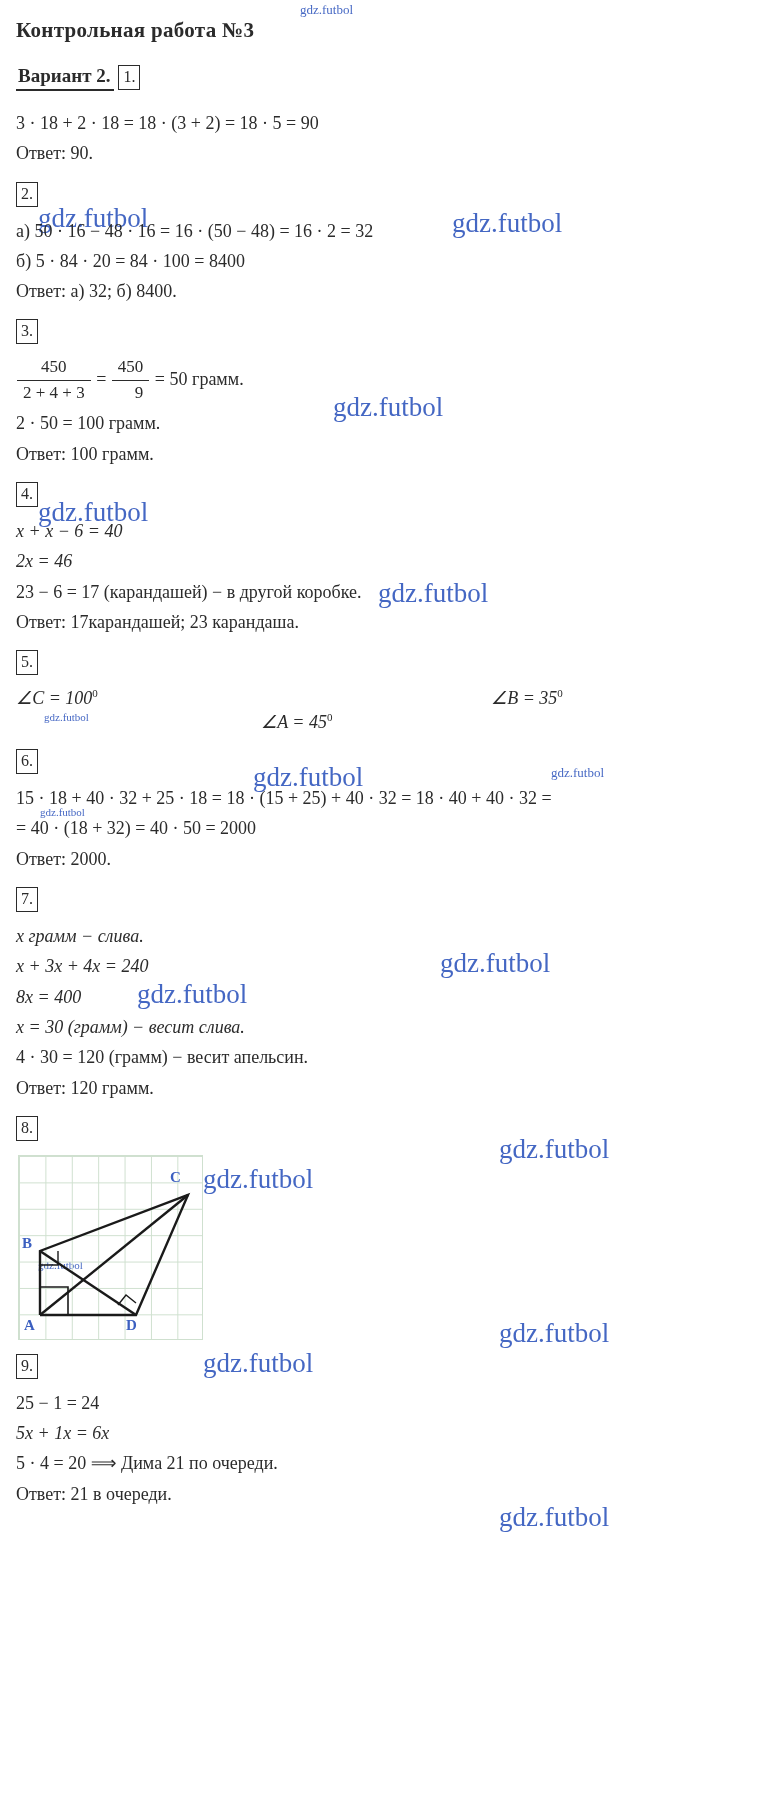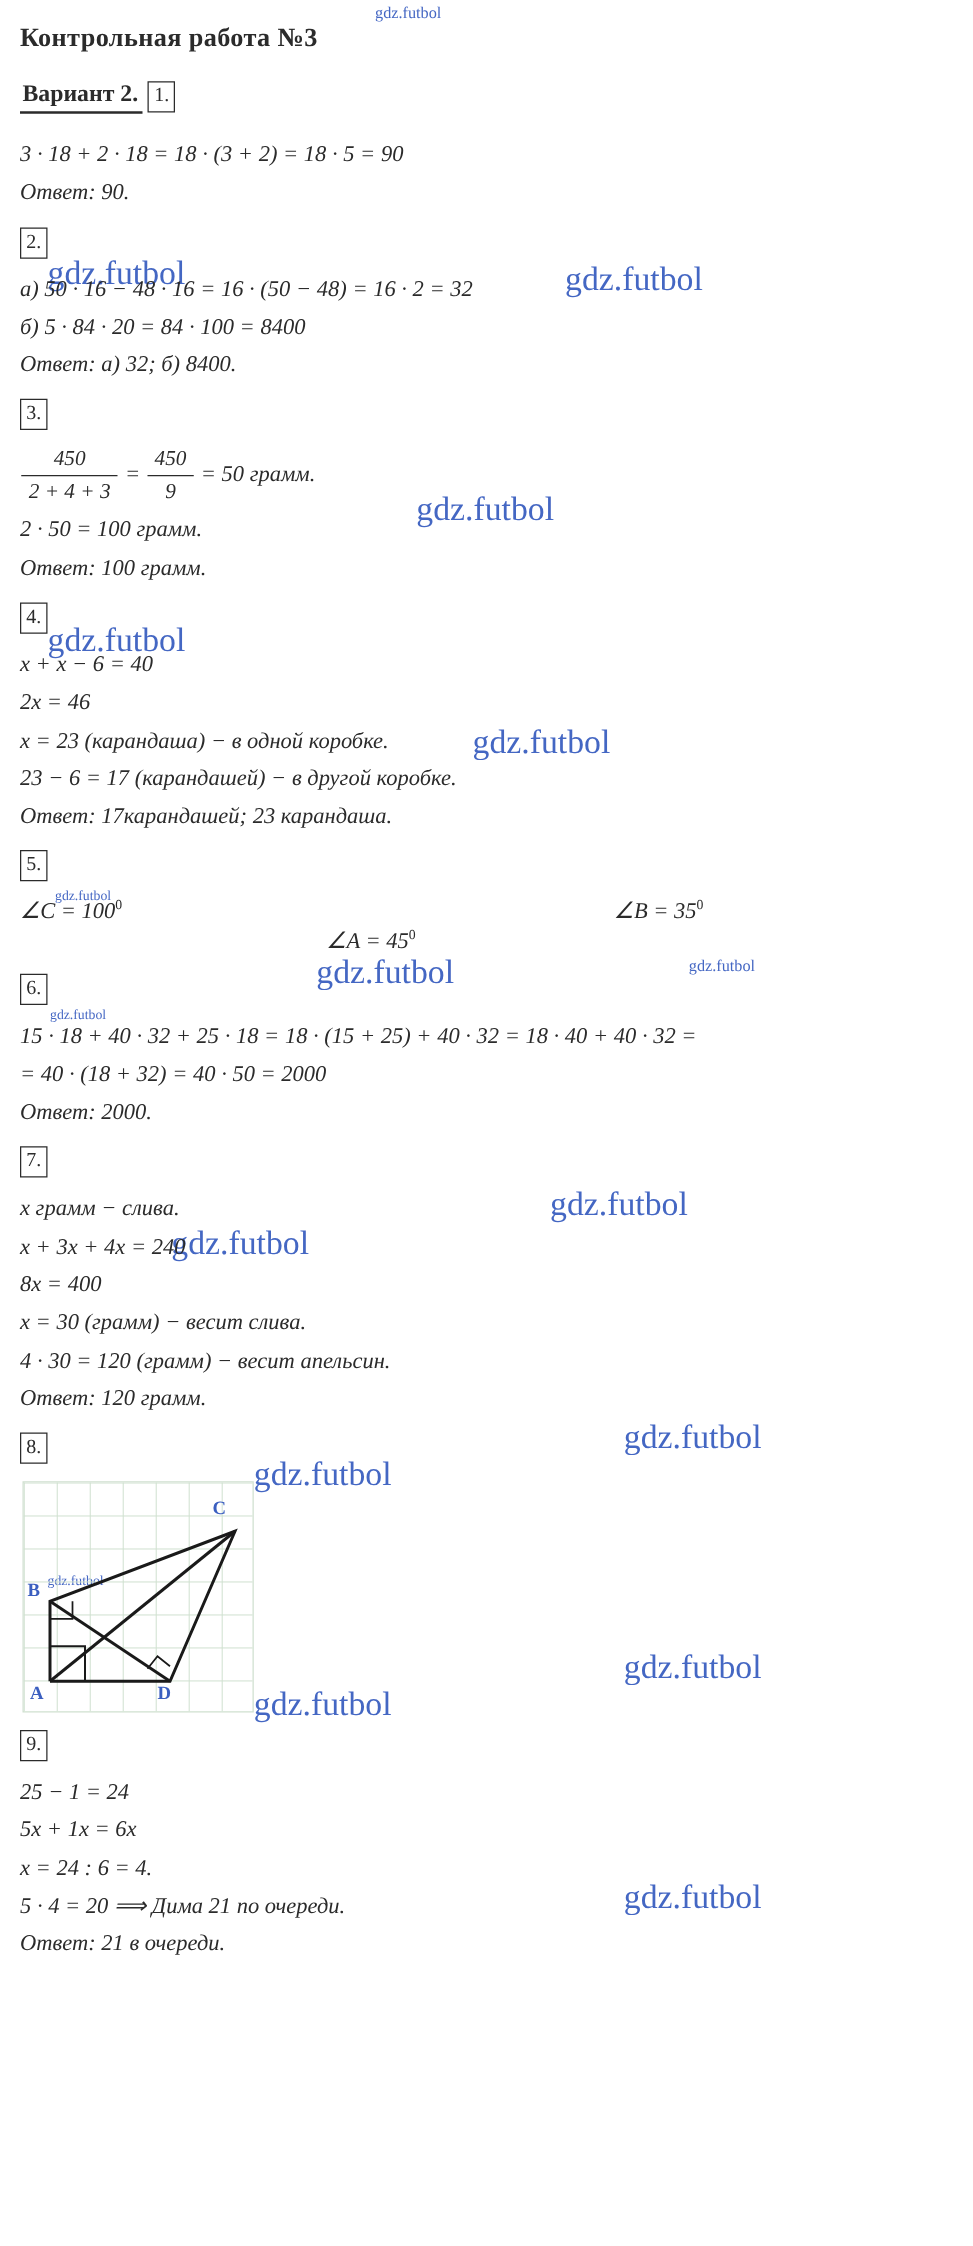--- a/index.html
+++ b/index.html
@@ -53,32 +53,31 @@
     padding:3px 4px 4px 4px;
     margin:10px 0 6px 0;
     min-width:12px;
     text-align:center;
     background:#fff;
   }
   .line{
     font-size:18px;
     margin:6px 0;
     line-height:1.35;
-    font-style:italic;
   }
   .it{font-style:italic;}
   .sup{font-size:11px; vertical-align:super;}
   .frac{
     display:inline-block;
     vertical-align:middle;
     text-align:center;
     margin:0 1px;
   }
   .frac .num{display:block; padding:0 6px 1px 6px; font-size:17px;}
-  .frac .den{display:block; border-top:1.4px solid #2b2b2b; padding:1px 6px 0 6px; font-size:17px;}
+  .frac .den{display:block; border-top:1.4px solid #2b2b2b; padding:1px 6px 0 6px; font-size:17px;text-align:right;}
   .angles{
     display:flex;
     font-size:18px;
     margin:6px 0;
   }
   .angles span{display:inline-block;}
   .a1{width:245px;}
   .a2{width:230px;margin-top:24px;}
   .figwrap{position:relative; width:185px; height:185px; margin:8px 0 4px 2px;}
   .grid{
@@ -158,21 +157,20 @@
       </span>
       <span>= 50 грамм.</span>
     </div>
     <div class="line">2 · 50 = 100 грамм.</div>
     <div class="line">Ответ: 100 грамм.</div>
 
     
     <div class="qnum">4.</div>
     <div class="line it">x + x − 6 = 40</div>
     <div class="line it">2x = 46</div>
-    <div class="line it">x = 23 (карандаша) − в одной коробке.</div>
     <div class="line">23 − 6 = 17 (карандашей) − в другой коробке.</div>
     <div class="line">Ответ: 17карандашей;  23 карандаша.</div>
 
     
     <div class="qnum">5.</div>
     <div class="angles">
       <span class="a1"><span class="it">∠C = 100</span><span class="sup">0</span></span>
       <span class="a2"><span class="it">∠A = 45</span><span class="sup">0</span></span>
       <span><span class="it">∠B = 35</span><span class="sup">0</span></span>
     </div>
@@ -207,19 +205,18 @@
       <span class="lbl" style="left:152px; top:14px;">C</span>
       <span class="lbl" style="left:4px; top:80px;">B</span>
       <span class="lbl" style="left:6px; top:162px;">A</span>
       <span class="lbl" style="left:108px; top:162px;">D</span>
     </div>
 
     
     <div class="qnum">9.</div>
     <div class="line">25 − 1 = 24</div>
     <div class="line it">5x + 1x = 6x</div>
-    <div class="line it">x = 24 : 6 = 4.</div>
     <div class="line">5 · 4 = 20 ⟹ Дима 21 по очереди.</div>
     <div class="line">Ответ: 21 в очереди.</div>
 
     <div class="footer-space"></div>
   </div>
 </div>
 
 </body></html>

